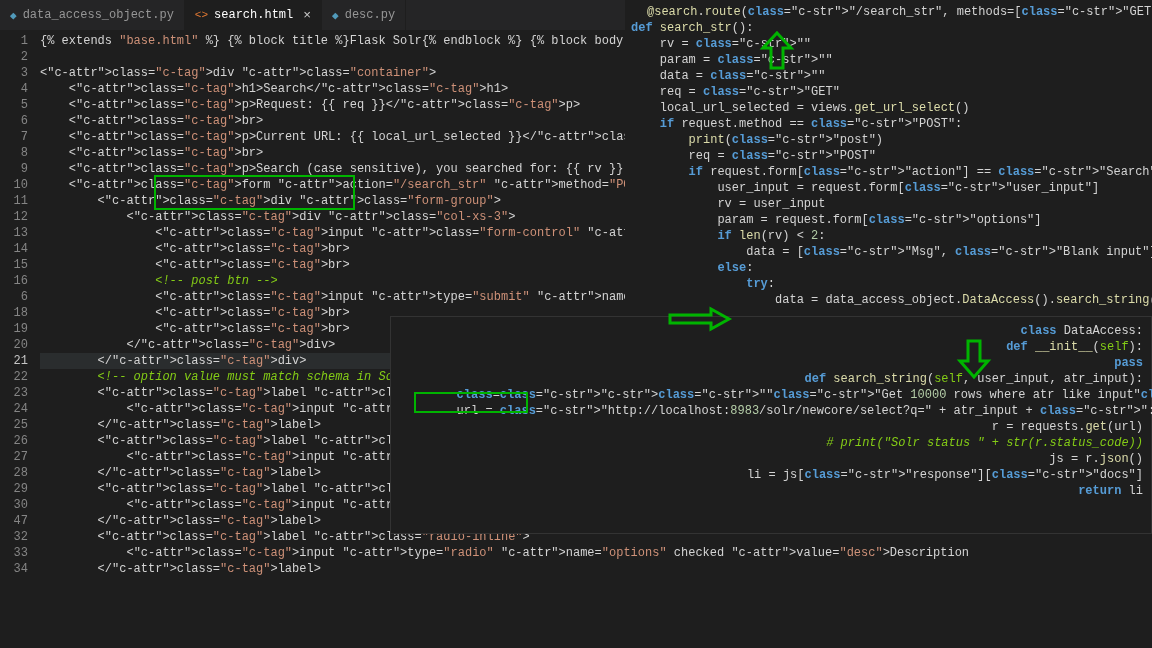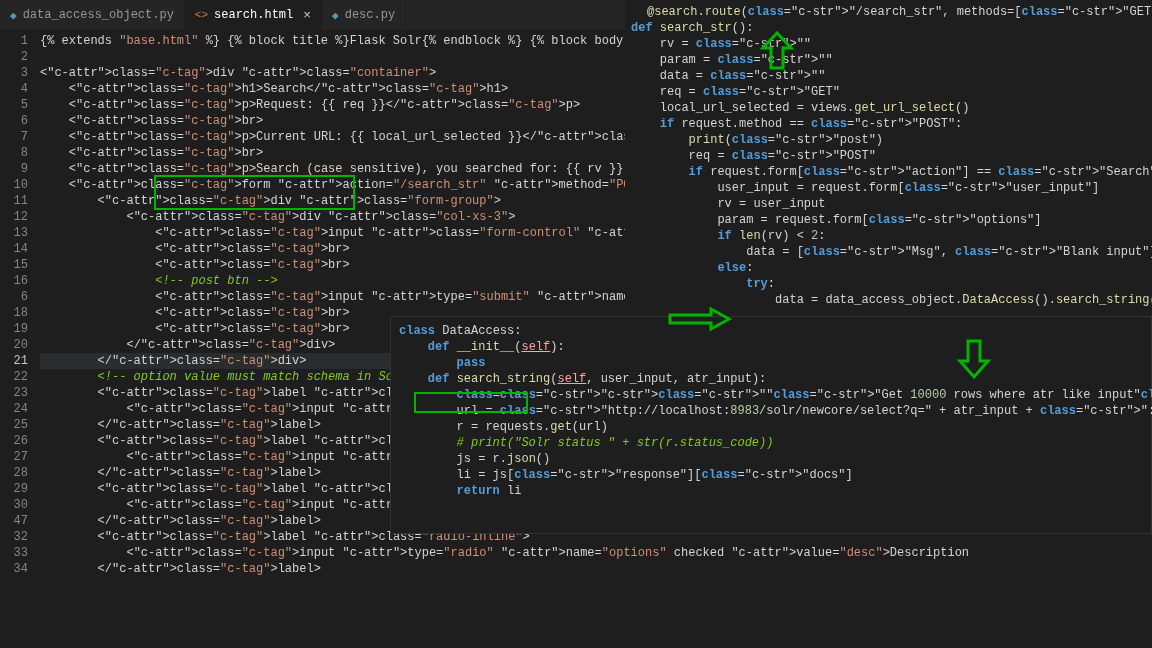--- a/index.html
+++ b/index.html
@@ -67,34 +67,34 @@
   }
   .mark { position: absolute; left: 0; width: 4px; height: 3px; }
   .mark.green { background: #487e02; }
   .mark.blue { background: #007acc; }
   .c-str { color: #ce9178; }
   .c-txt { color: #d4d4d4; }
   .c-cmt { color: #84cc16; font-style: italic; }
   .c-kw { color: #569cd6; font-weight: bold; }
   .c-fn { color: #dcdcaa; }
   .c-num { color: #b5cea8; }
-  .c-self { color: #fca5a5; text-decoration: underline; }
+  .c-self { color: #84cc16; }
   .c-dec { color: #dcdcaa; margin-left: 16px; }
 
   
   .panel {
     position: absolute;
     background: #1e1e1e;
     font-size: 12px;
     white-space: pre;
     line-height: 16px;
     border: 1px solid #333;
   }
   .panel-py1 { left: 625px; top: 0; width: 527px; height: 330px; padding: 4px 6px; border:none;}
-  .panel-dao { left: 390px; top: 316px; width: 762px; height: 218px; padding: 6px 8px; }
+  .panel-dao { left: 390px; top: 316px; width: 762px; height: 218px; padding: 6px 8px; text-align: right; }
 
   
   .anno-box { position: absolute; border: 2px solid #00b400; }
   .arrow { position: absolute; }
   .arrow svg { display: block; }
 
 </style>
 </head>
 <body>
 

